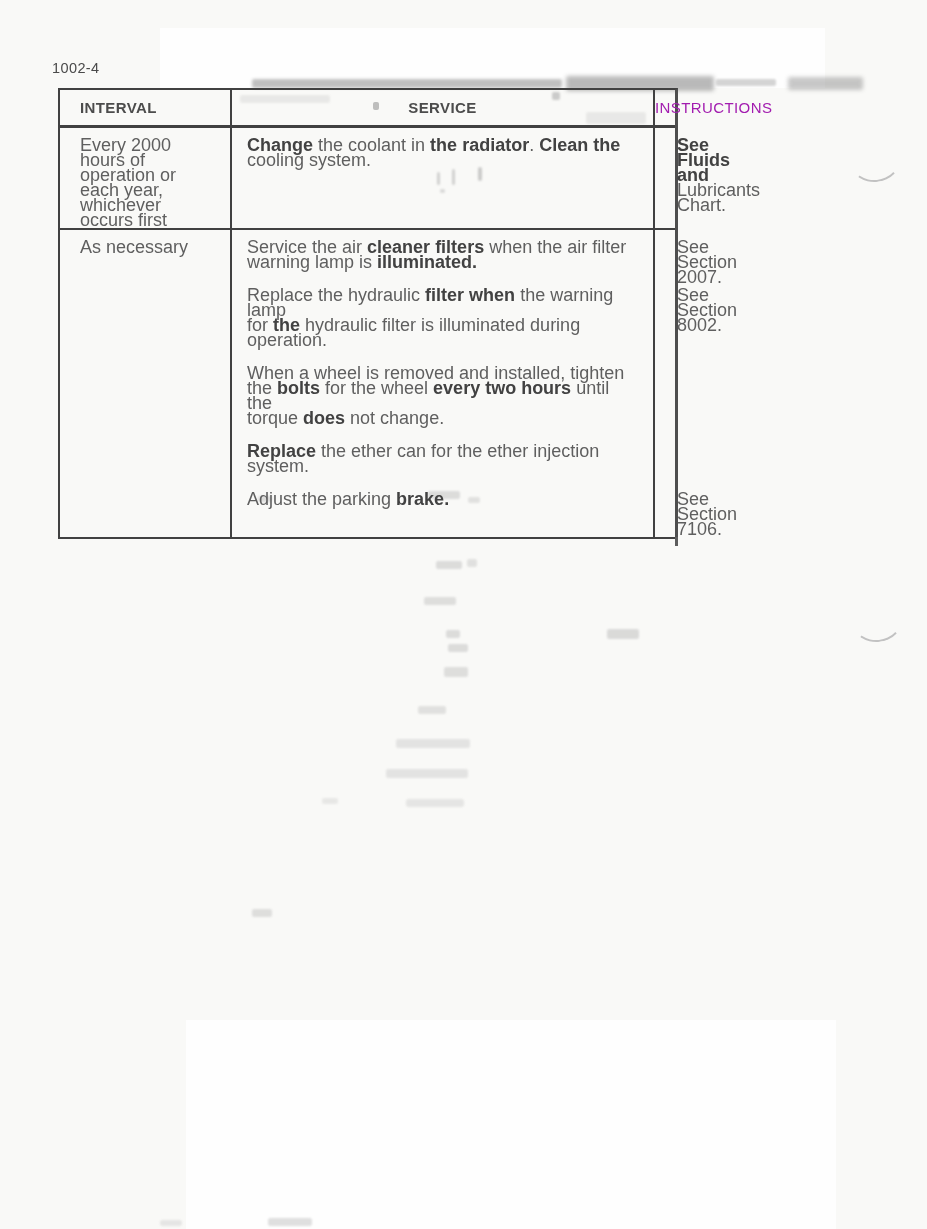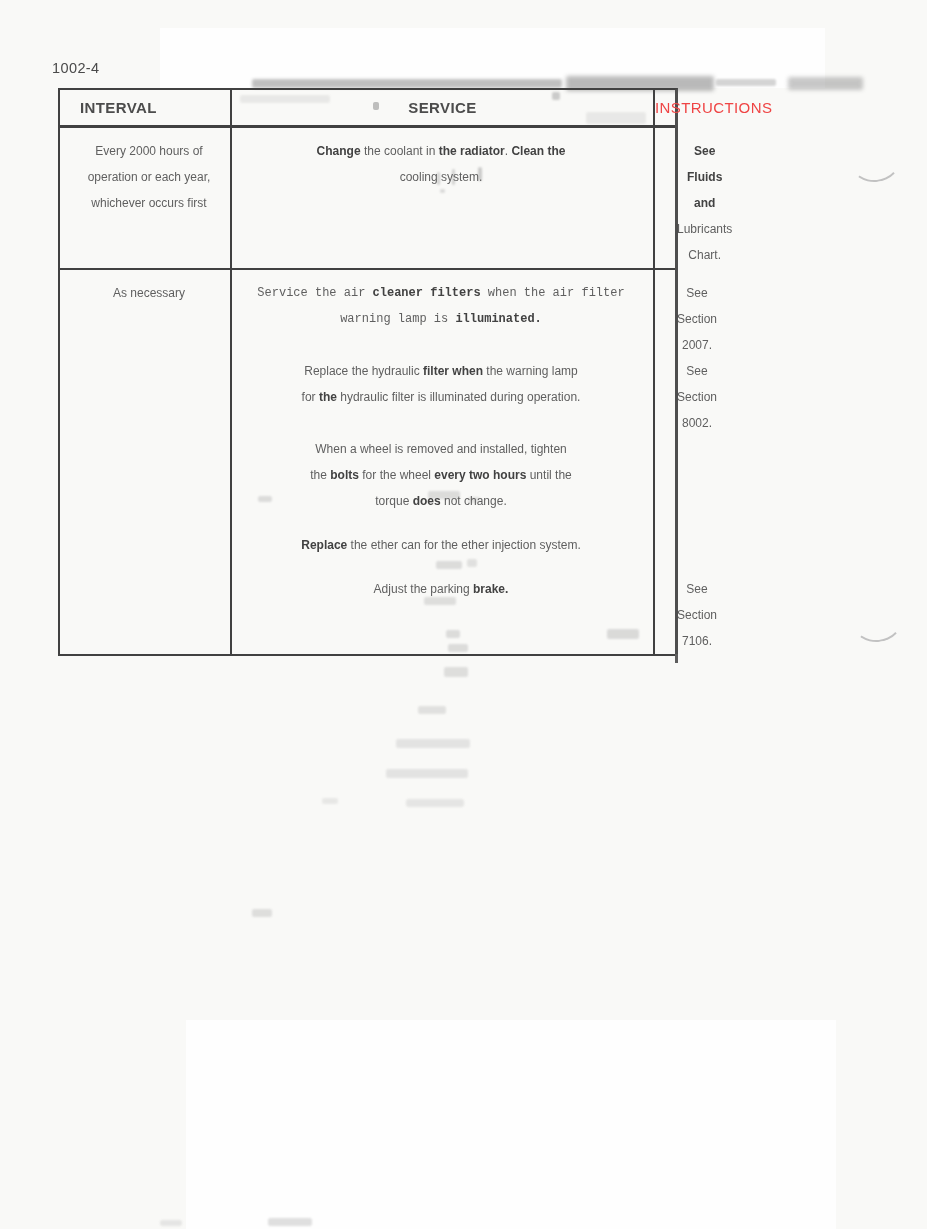--- a/index.html
+++ b/index.html
@@ -26,28 +26,28 @@
     content:""; position:absolute; right:-3px; bottom:-9px;
     width:3px; height:9px; background:#5d5d5d;
   }
   .thead {
     display:grid; grid-template-columns:172px 423px 1fr;
     border-bottom:3px solid #414141; height:35px;
   }
   .th { display:flex; align-items:center; font-size:15px; letter-spacing:0.4px; color:#4c4c4c; }
   .th-interval { font-weight:700; padding-left:20px; border-right:2px solid #414141; }
   .th-service  { font-weight:700; justify-content:center; border-right:2px solid #414141; }
-  .th-instructions { font-weight:400; color:#ef4444; justify-content:center; }
+  .th-instructions { font-weight:400; color:#a21caf; justify-content:center; }
 
   .trow { display:grid; grid-template-columns:172px 423px 1fr; border-bottom:2px solid #414141; }
   .trow:last-child { border-bottom:none; }
   .trow-0 { min-height:88px; }
   .trow-1 { min-height:262px; }
 
-  .cell { font-size:12px; line-height:26px; color:#5f5f5f; box-sizing:border-box;text-align:center; }
+  .cell { font-size:18px; line-height:15px; color:#5f5f5f; box-sizing:border-box; }
   .cell-interval { grid-column:1; border-right:2px solid #414141; padding:10px 12px 0 20px; }
   .cell-service  { grid-column:2; border-right:2px solid #414141; padding:0 18px 18px 15px; max-width:423px; }
   .cell-instruction { grid-column:3; padding:0 4px 0 22px; }
   .pt { padding-top:10px; }
   .cell b, .cell .bseg { font-weight:700; color:#424242; }
 
   .art { position:absolute; background:#777777; border-radius:2px; filter:blur(1px); }
   .smudge { background:#9a9a9a; }
   .arc {
     position:absolute; width:46px; height:38px;
@@ -108,21 +108,21 @@
       <div class="th th-instructions">INSTRUCTIONS</div>
     </div>
     <div>
         <div class="trow trow-0">
           <div class="cell cell-interval" style="grid-row: 1 / span 1;">Every 2000 hours of operation or each year, whichever occurs first</div>
           <div class="cell cell-instruction pt" style="grid-row: 1;"><span class="bseg">See Fluids and</span><br><span>Lubricants Chart.</span></div>
           <div class="cell cell-service pt" style="grid-row: 1;"><span class="bseg">Change</span><span> the coolant in </span><span class="bseg">the</span><span> </span><span class="bseg">radiator</span><span>. </span><span class="bseg">Clean the</span><br><span>cooling system.</span></div>
         </div>
         <div class="trow trow-1">
           <div class="cell cell-interval" style="grid-row: 1 / span 5;">As necessary</div>
-          <div class="cell cell-service pt" style="grid-row: 1; font-family: Liberation Mono, monospace;"><span>Service the air </span><span class="bseg">cleaner</span><span> </span><span class="bseg">filters</span><span> when the air filter</span><br><span>warning lamp is </span><span class="bseg">illuminated.</span></div>
+          <div class="cell cell-service pt" style="grid-row: 1;"><span>Service the air </span><span class="bseg">cleaner</span><span> </span><span class="bseg">filters</span><span> when the air filter</span><br><span>warning lamp is </span><span class="bseg">illuminated.</span></div>
           <div class="cell cell-instruction pt" style="grid-row: 1;"><span>See Section 2007.</span></div>
           <div class="cell cell-service" style="grid-row: 2;"><span>Replace the hydraulic </span><span class="bseg">filter when</span><span> the warning lamp</span><br><span>for </span><span class="bseg">the</span><span> hydraulic filter is illuminated during operation.</span></div>
           <div class="cell cell-instruction" style="grid-row: 2;"><span>See Section 8002.</span></div>
           <div class="cell cell-service" style="grid-row: 3;"><span>When a wheel is removed and installed, tighten</span><br><span>the </span><span class="bseg">bolts</span><span> for the wheel </span><span class="bseg">every two hours</span><span> until the</span><br><span>torque </span><span class="bseg">does</span><span> not change.</span></div>
           <div class="cell cell-service" style="grid-row: 4;"><span class="bseg">Replace</span><span> the ether can for the ether injection system.</span></div>
           <div class="cell cell-instruction" style="grid-row: 4;"></div>
           <div class="cell cell-service" style="grid-row: 5;"><span>Adjust the parking </span><span class="bseg">brake.</span></div>
           <div class="cell cell-instruction" style="grid-row: 5;"><span>See Section 7106.</span></div>
         </div>
       </div>

